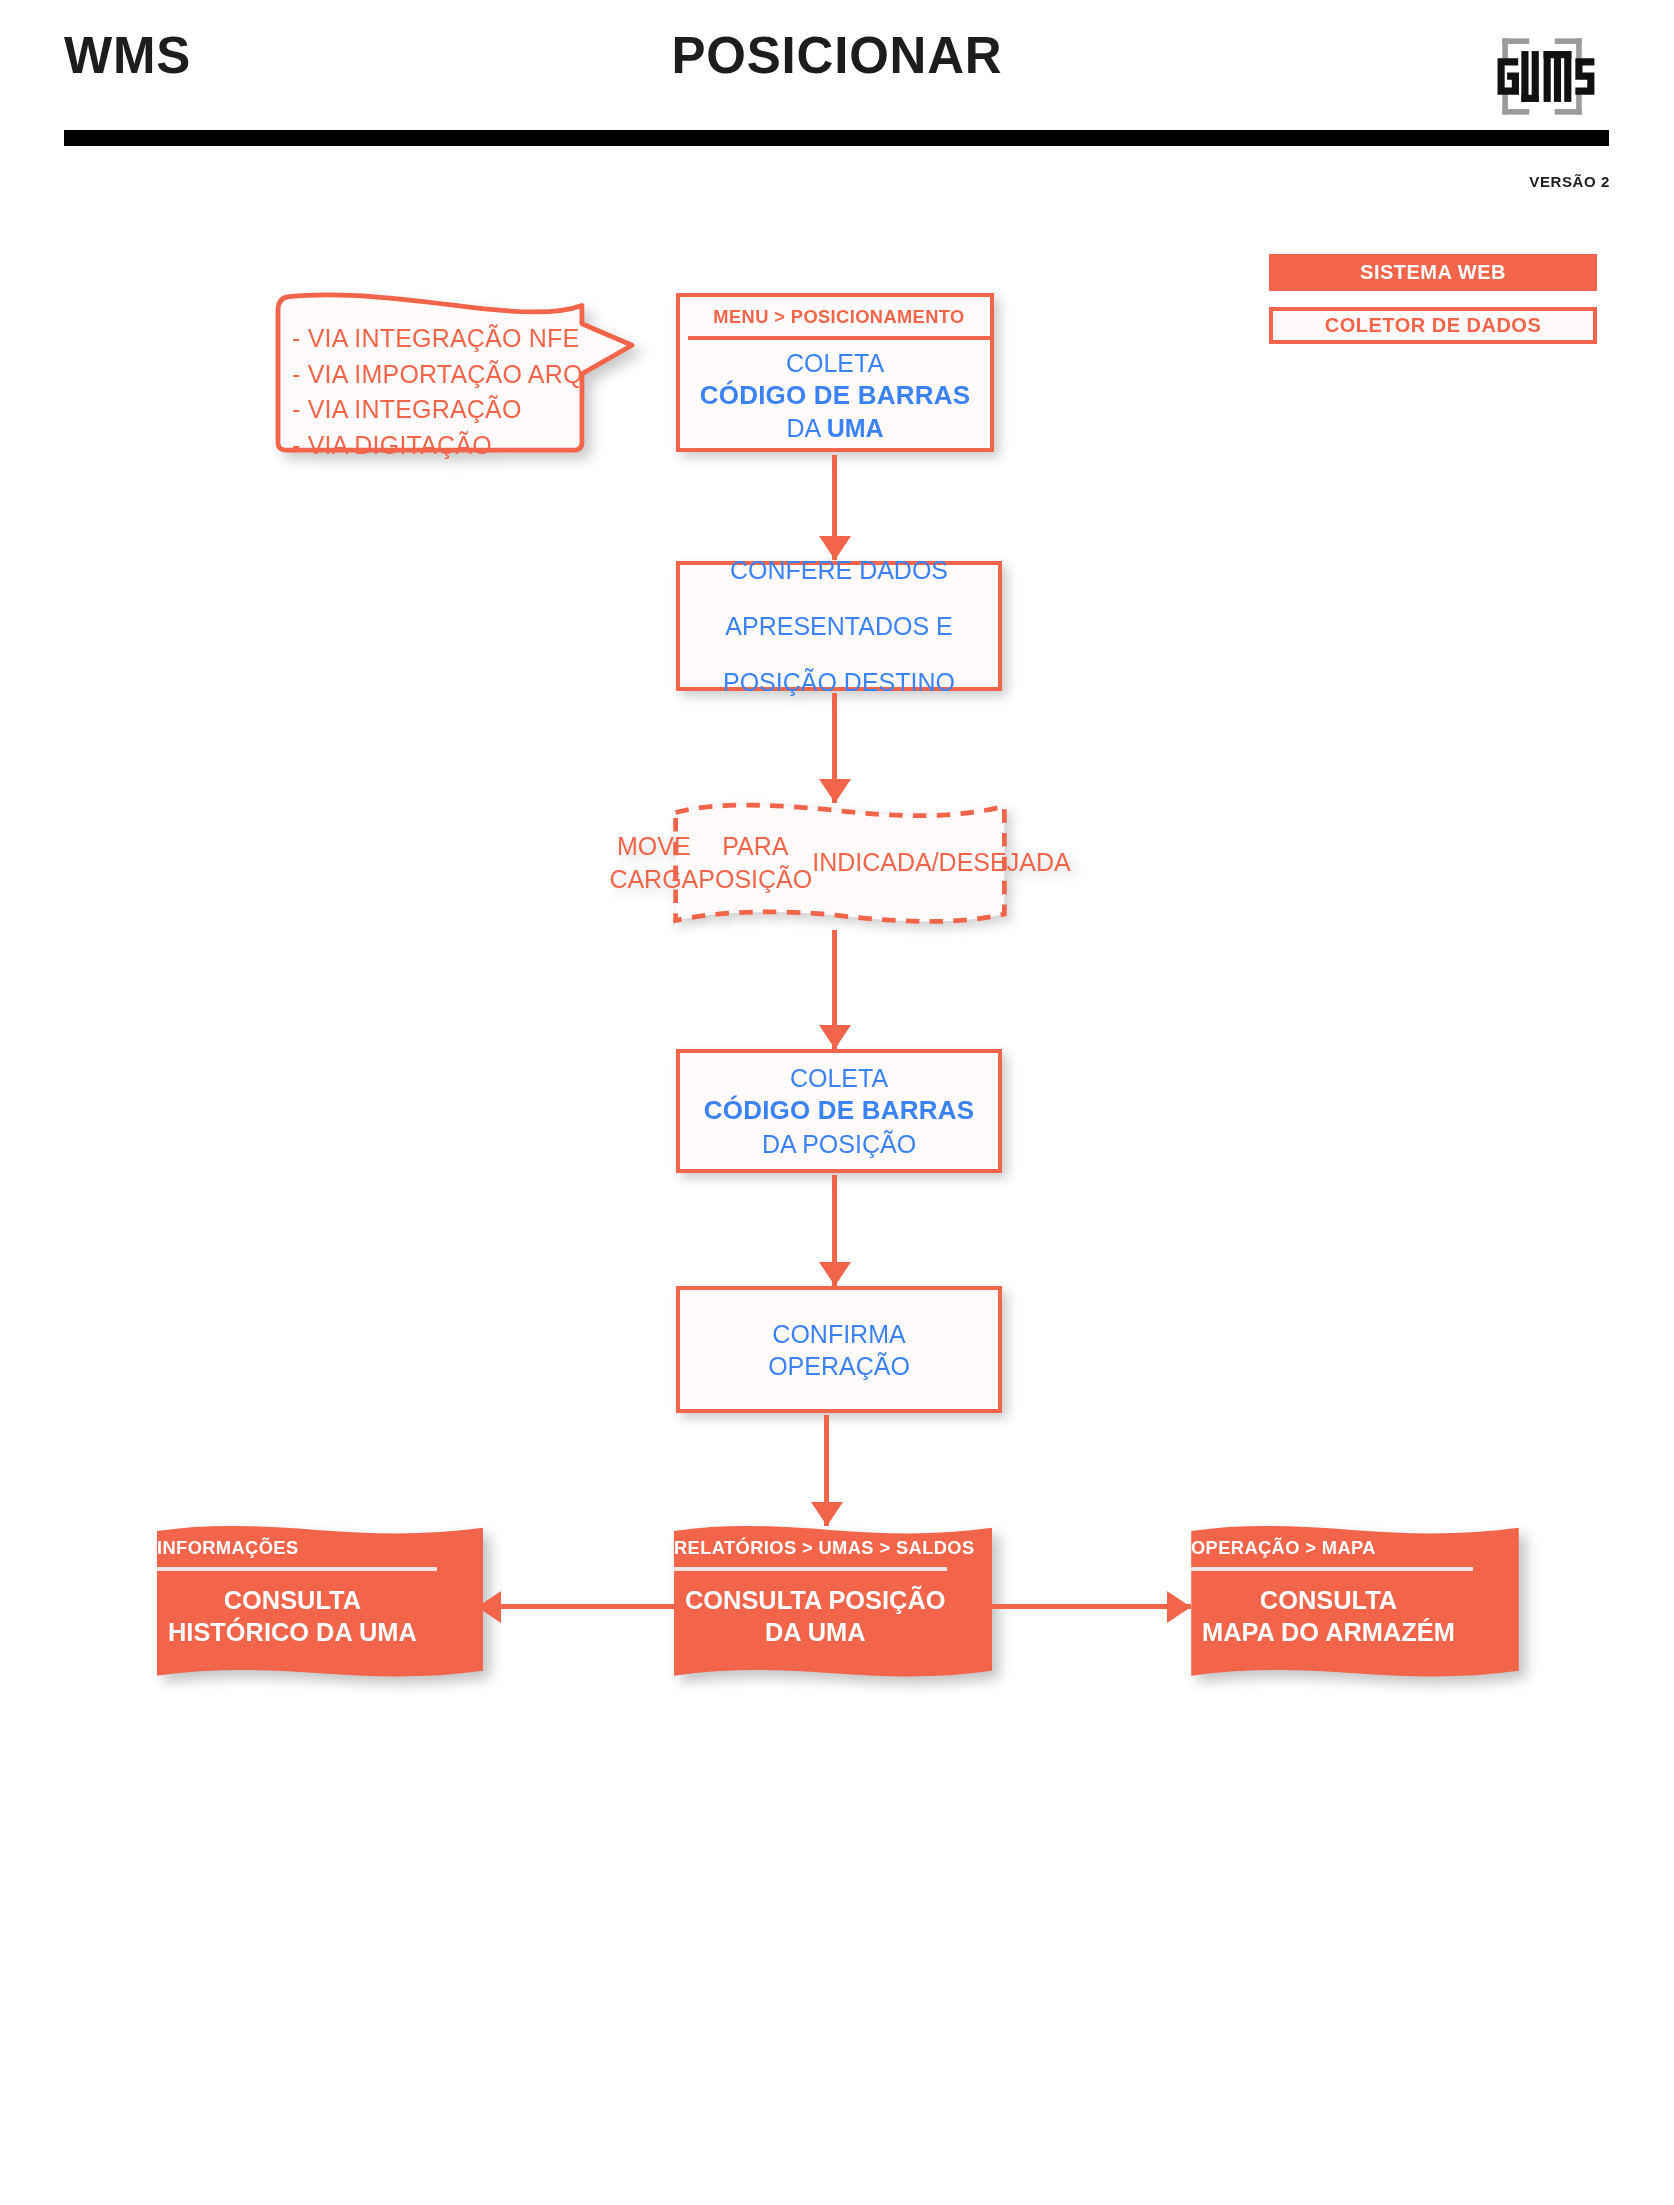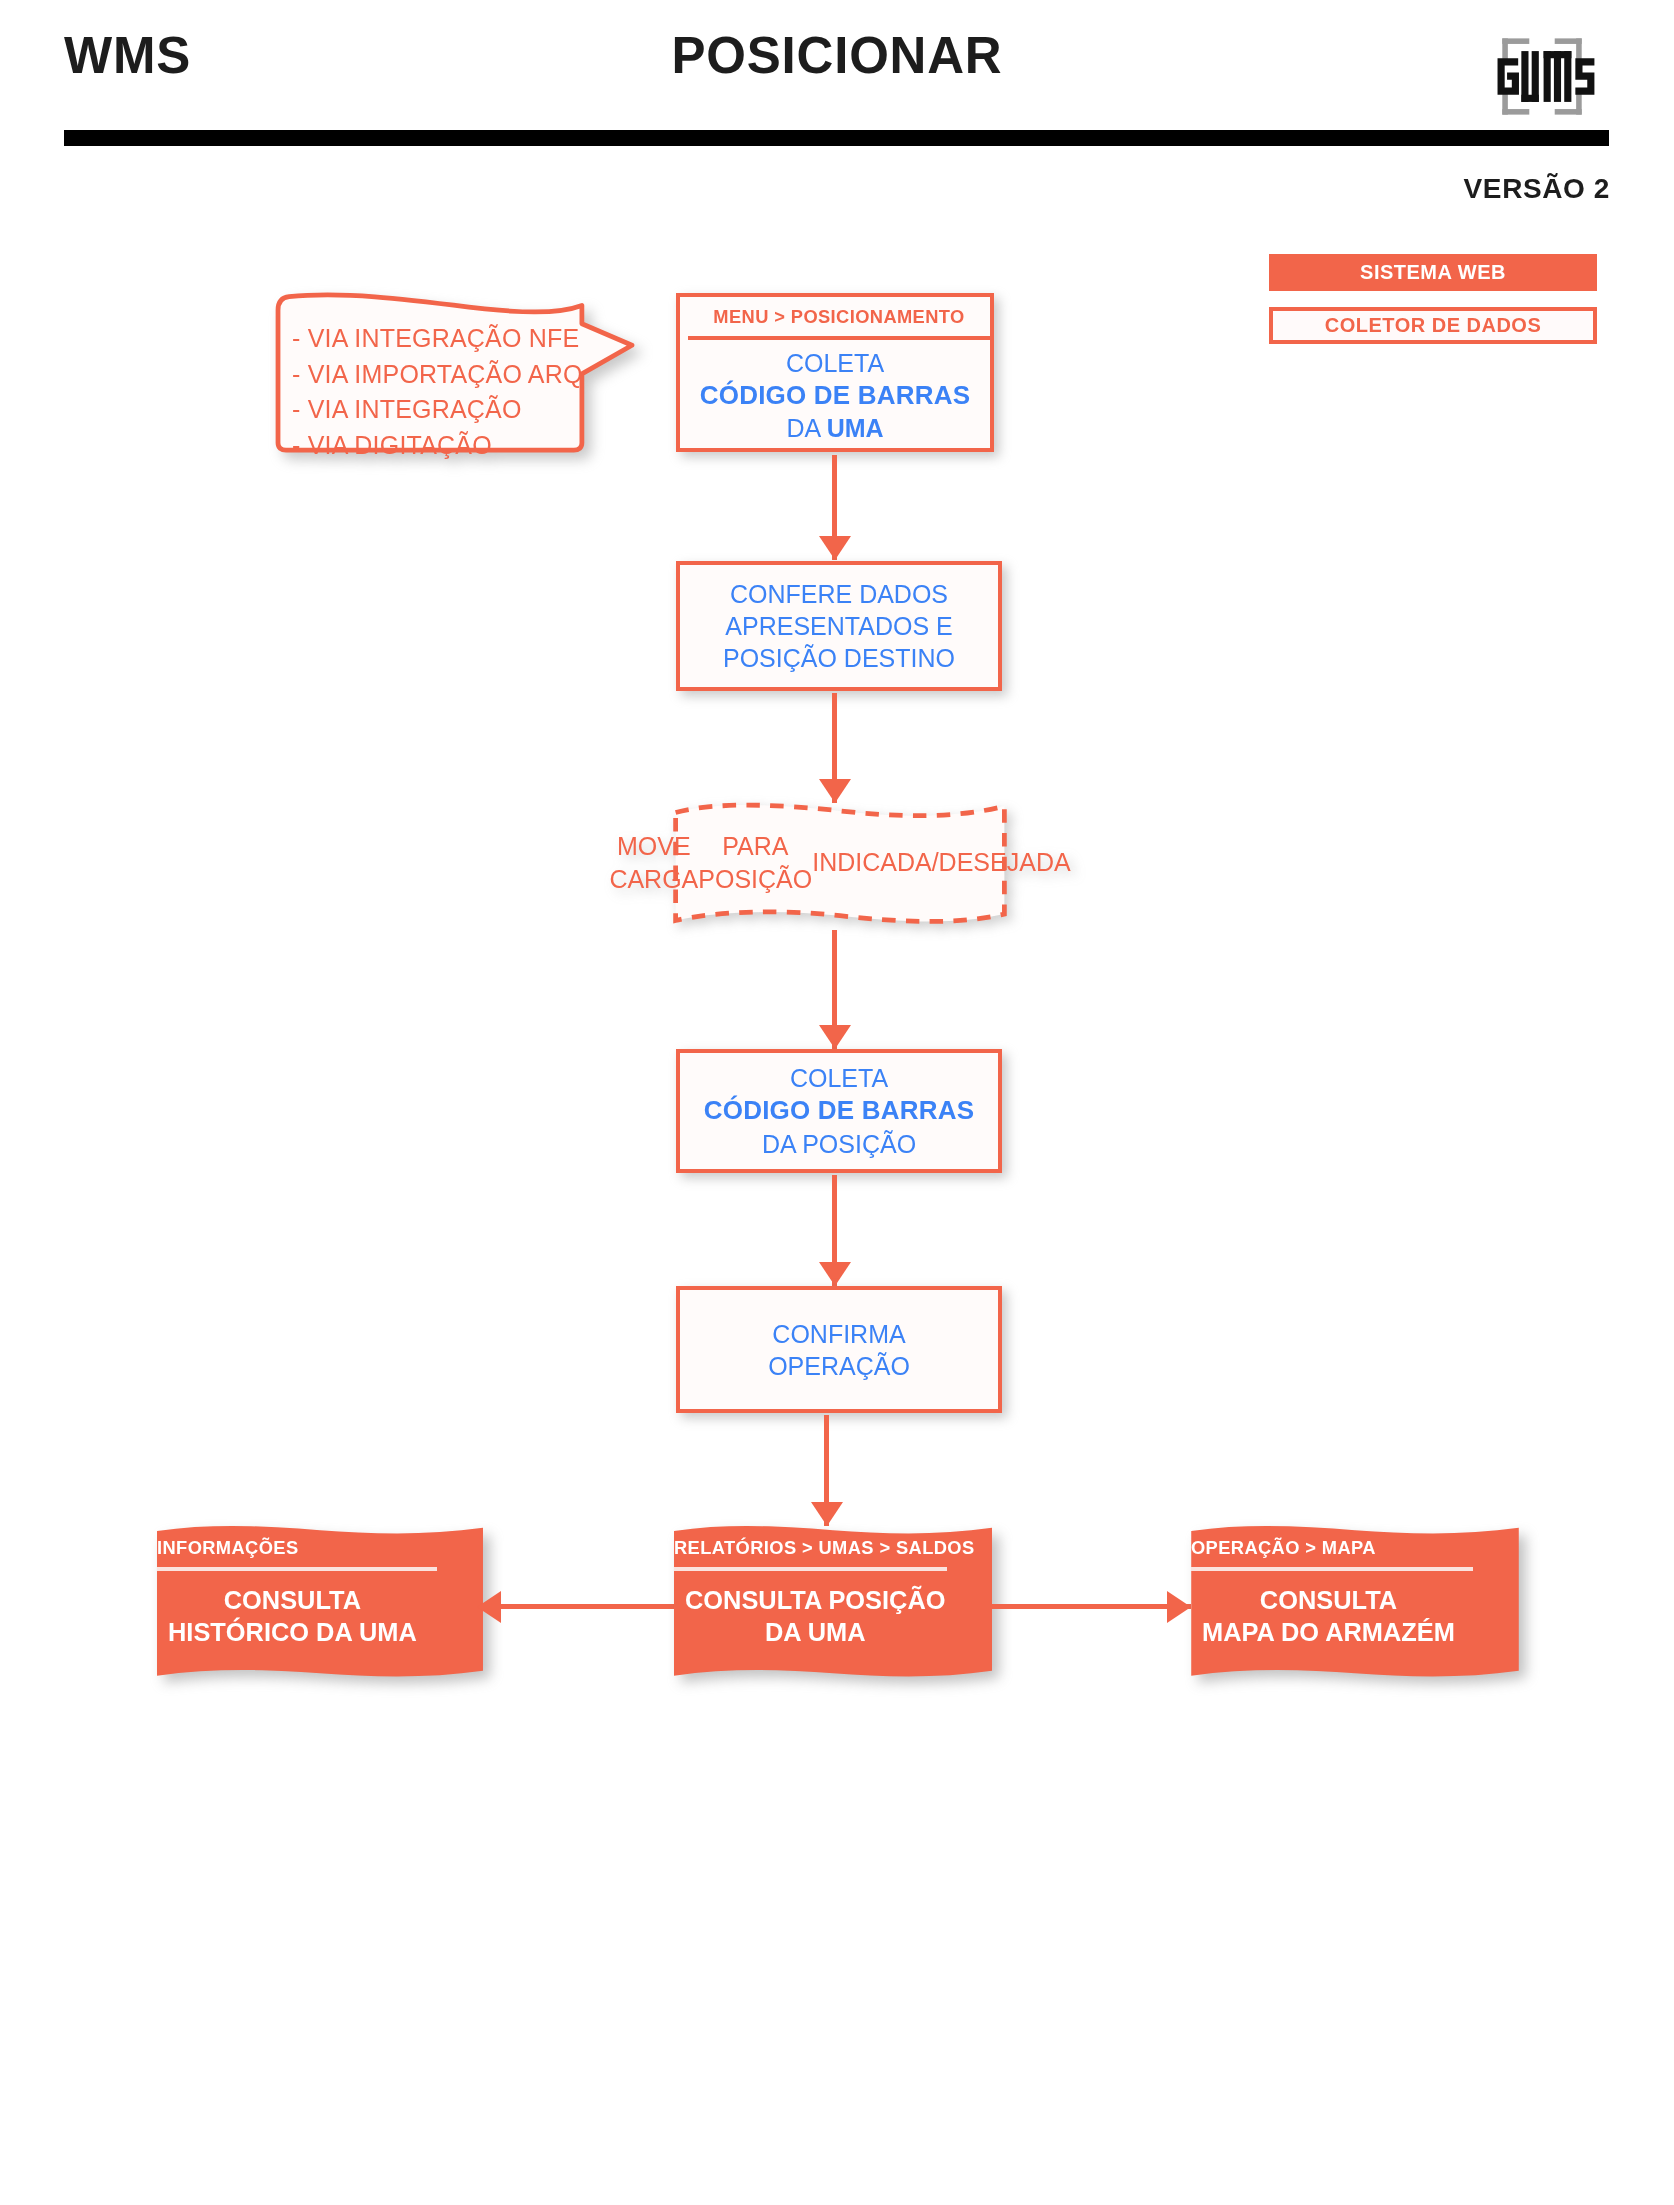--- a/index.html
+++ b/index.html
@@ -34,21 +34,21 @@
     position: absolute; left: 1488px; top: 32px;
     width: 108px; height: 89px;
   }
   #header-rule {
     position: absolute; left: 64px; top: 130px;
     width: 1545px; height: 16px;
     background: #000000;
   }
   #version {
     position: absolute; right: 64px; top: 173px;
-    font-size: 28px; font-weight: 700; letter-spacing: 0.6px;
+    font-size: 15px; font-weight: 700; letter-spacing: 0.6px;
     color: #1d1d1d;
   }
 
   
   #legend { position: absolute; left: 1269px; top: 254px; width: 328px; }
   .legend-box {
     width: 328px; height: 37px;
     display: flex; align-items: center; justify-content: center;
     font-size: 20px; font-weight: 700; letter-spacing: 0.5px;
   }
@@ -249,21 +249,21 @@
       <span class="line"><span>DA </span><b>UMA</b></span>
     </div>
   </div>
 
   <div class="arrow" style="left:832px; top:455px; height:105px;">
     <div class="arrow-line-v" style="height:105px;"></div>
     <div class="arrow-head-d" style="bottom:0;"></div>
   </div>
 
   <div class="node" style="left:676px; top:561px; width:326px; height:130px;">
-    <div class="node-body" style="height:100%;">
+    <div class="node-body" style="height:100%;gap:24px;">
       <span class="line">CONFERE DADOS</span>
       <span class="line">APRESENTADOS E</span>
       <span class="line">POSIÇÃO DESTINO</span>
     </div>
   </div>
 
   <div class="arrow" style="left:832px; top:693px; height:110px;">
     <div class="arrow-line-v" style="height:110px;"></div>
     <div class="arrow-head-d" style="bottom:0;"></div>
   </div>

